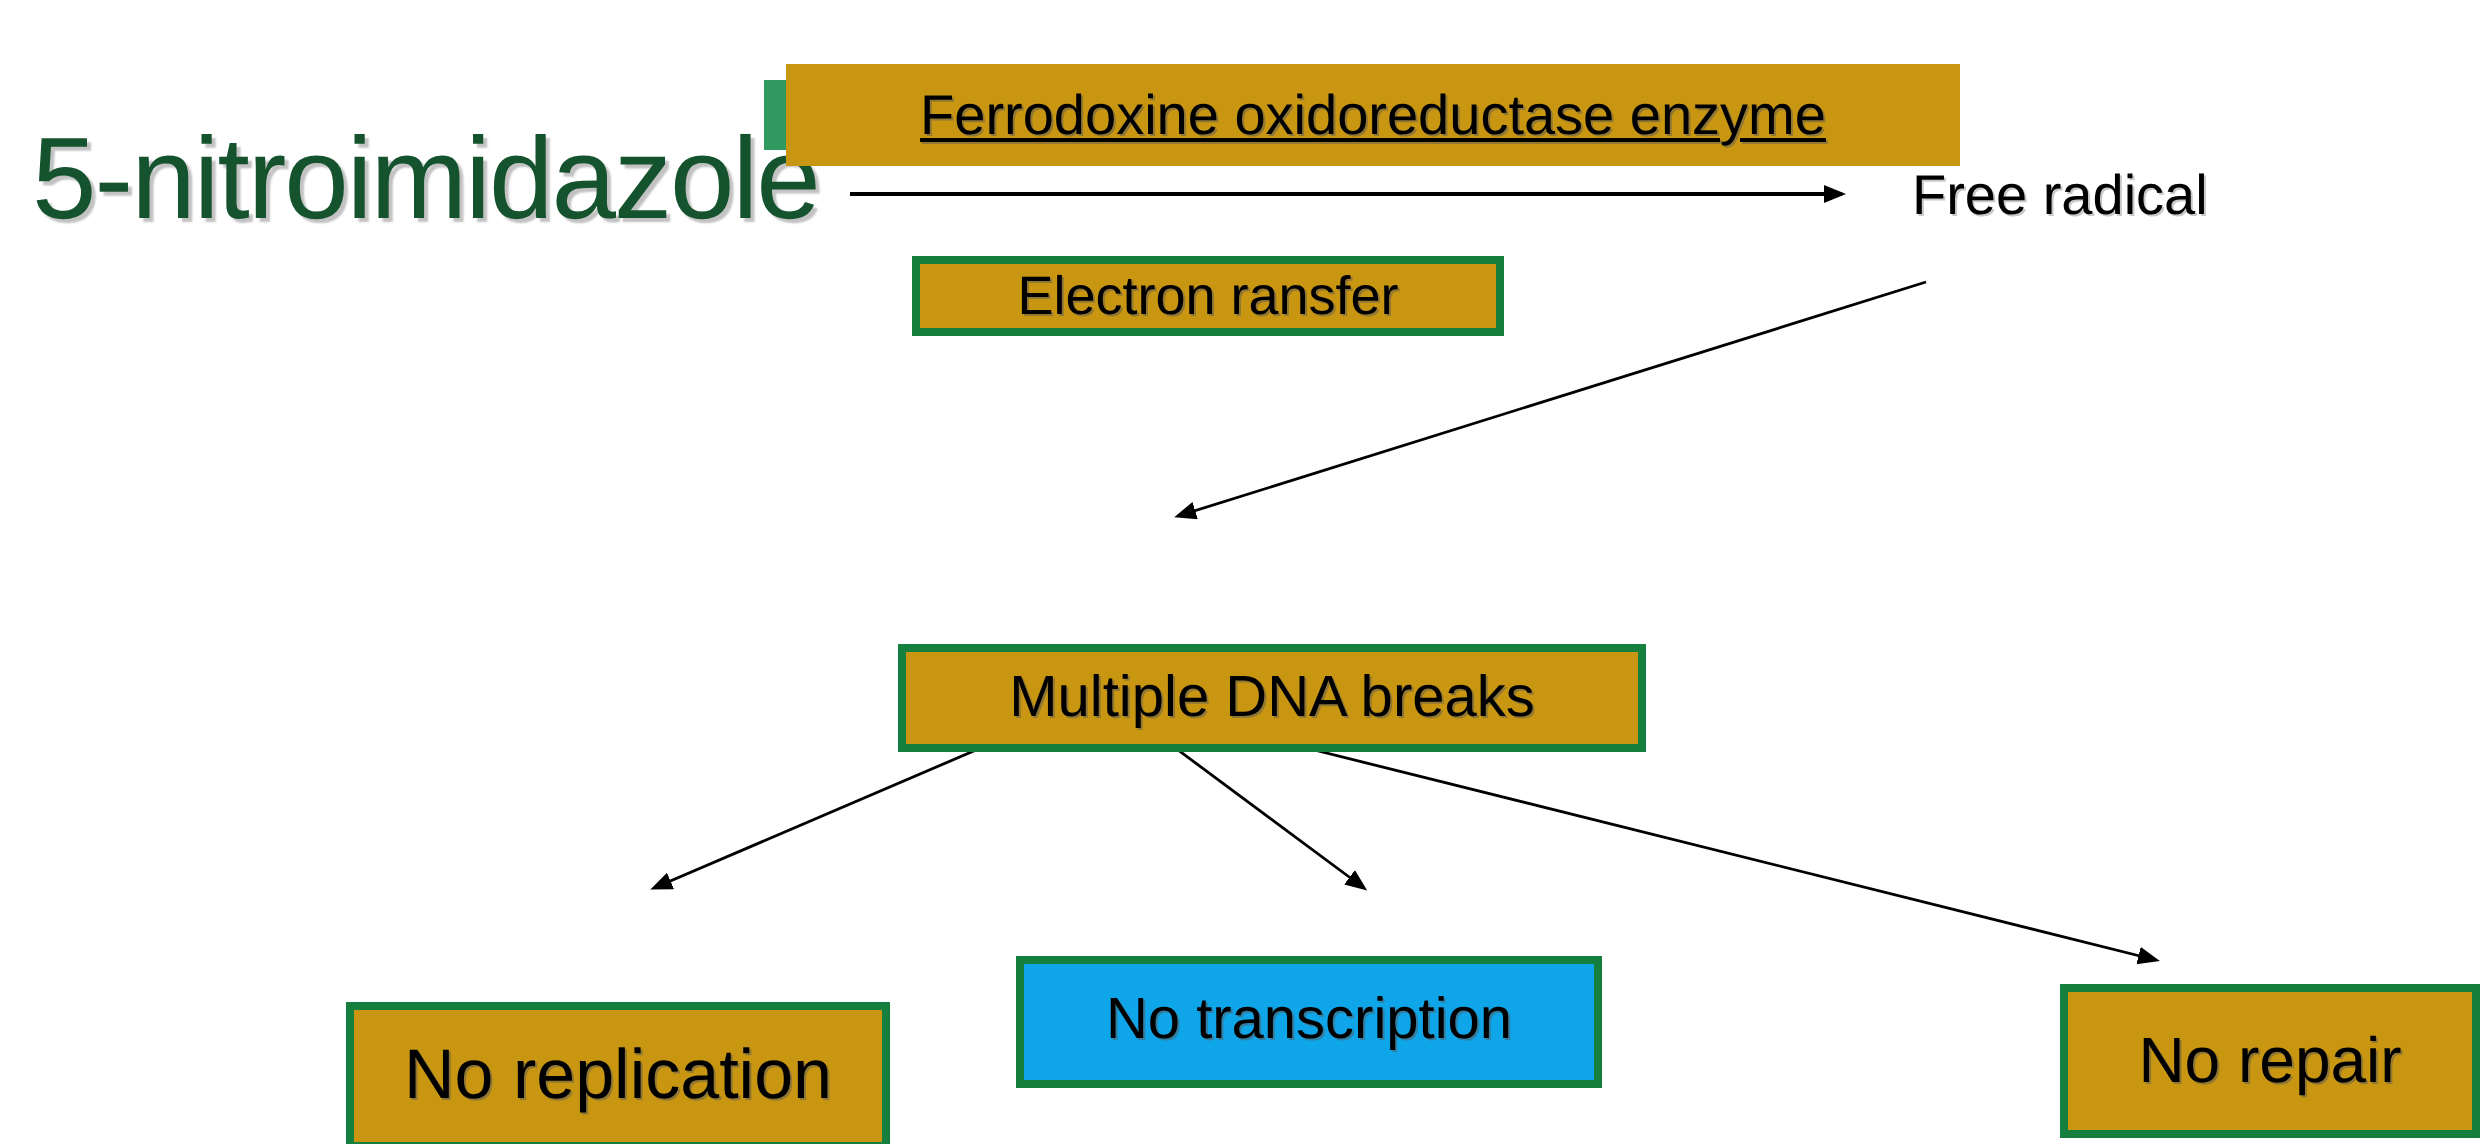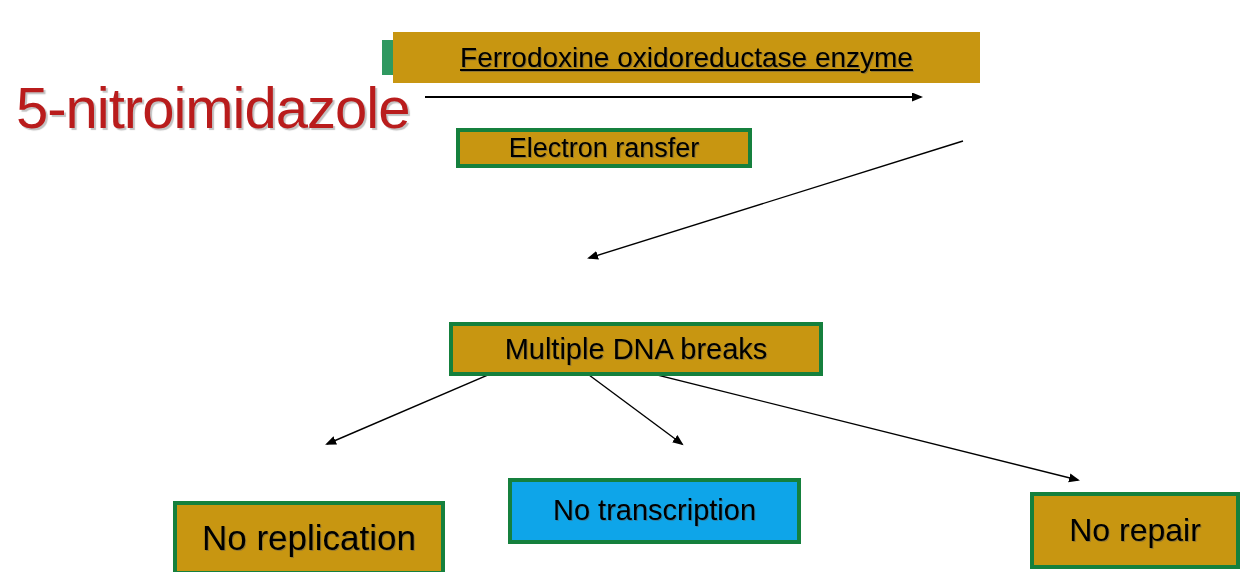--- a/index.html
+++ b/index.html
@@ -18,24 +18,24 @@
   .arrow-layer {
     position: absolute;
     left: 0; top: 0;
     width: 1242px;
     height: 572px;
     pointer-events: none;
   }
   .title-text {
     position: absolute;
     left: 16px;
-    top: 74px;
+    top: 56px;
     font-size: 58px;
     letter-spacing: -1px;
-    color: #b91c1c;
+    color: #14532d;
     white-space: nowrap;
     text-shadow: 2px 2px 1px rgba(120,120,120,0.45);
   }
   .plain-label {
     position: absolute;
     font-size: 28px;
     color: #000000;
     white-space: nowrap;
     text-shadow: 1px 1px 0 rgba(120,120,120,0.4);
   }
@@ -84,20 +84,21 @@
       <line x1="557" y1="350" x2="1078" y2="480" stroke-width="1.4" marker-end="url(#ah)"></line>
     </g>
   </svg>
 
   <div class="title-text">5-nitroimidazole</div>
 
   <div class="green-rect" style="background:#2F9960;"></div>
 
   <div class="node-box" id="box-enzyme" style="background:#C89611;">Ferrodoxine oxidoreductase enzyme</div>
 
+  <div class="plain-label" id="label-free-radical">Free radical</div>
 
   <div class="node-box bordered" id="box-electron" style="background:#C89611;">Electron ransfer</div>
 
   <div class="node-box bordered" id="box-dna-breaks" style="background:#C89611;">Multiple DNA breaks</div>
 
   <div class="node-box bordered" id="box-no-replication" style="background:#C89611;">No replication</div>
 
   <div class="node-box bordered" id="box-no-transcription" style="background:#0ea5e9;">No transcription</div>
 
   <div class="node-box bordered" id="box-no-repair" style="background:#C89611;">No repair</div>

